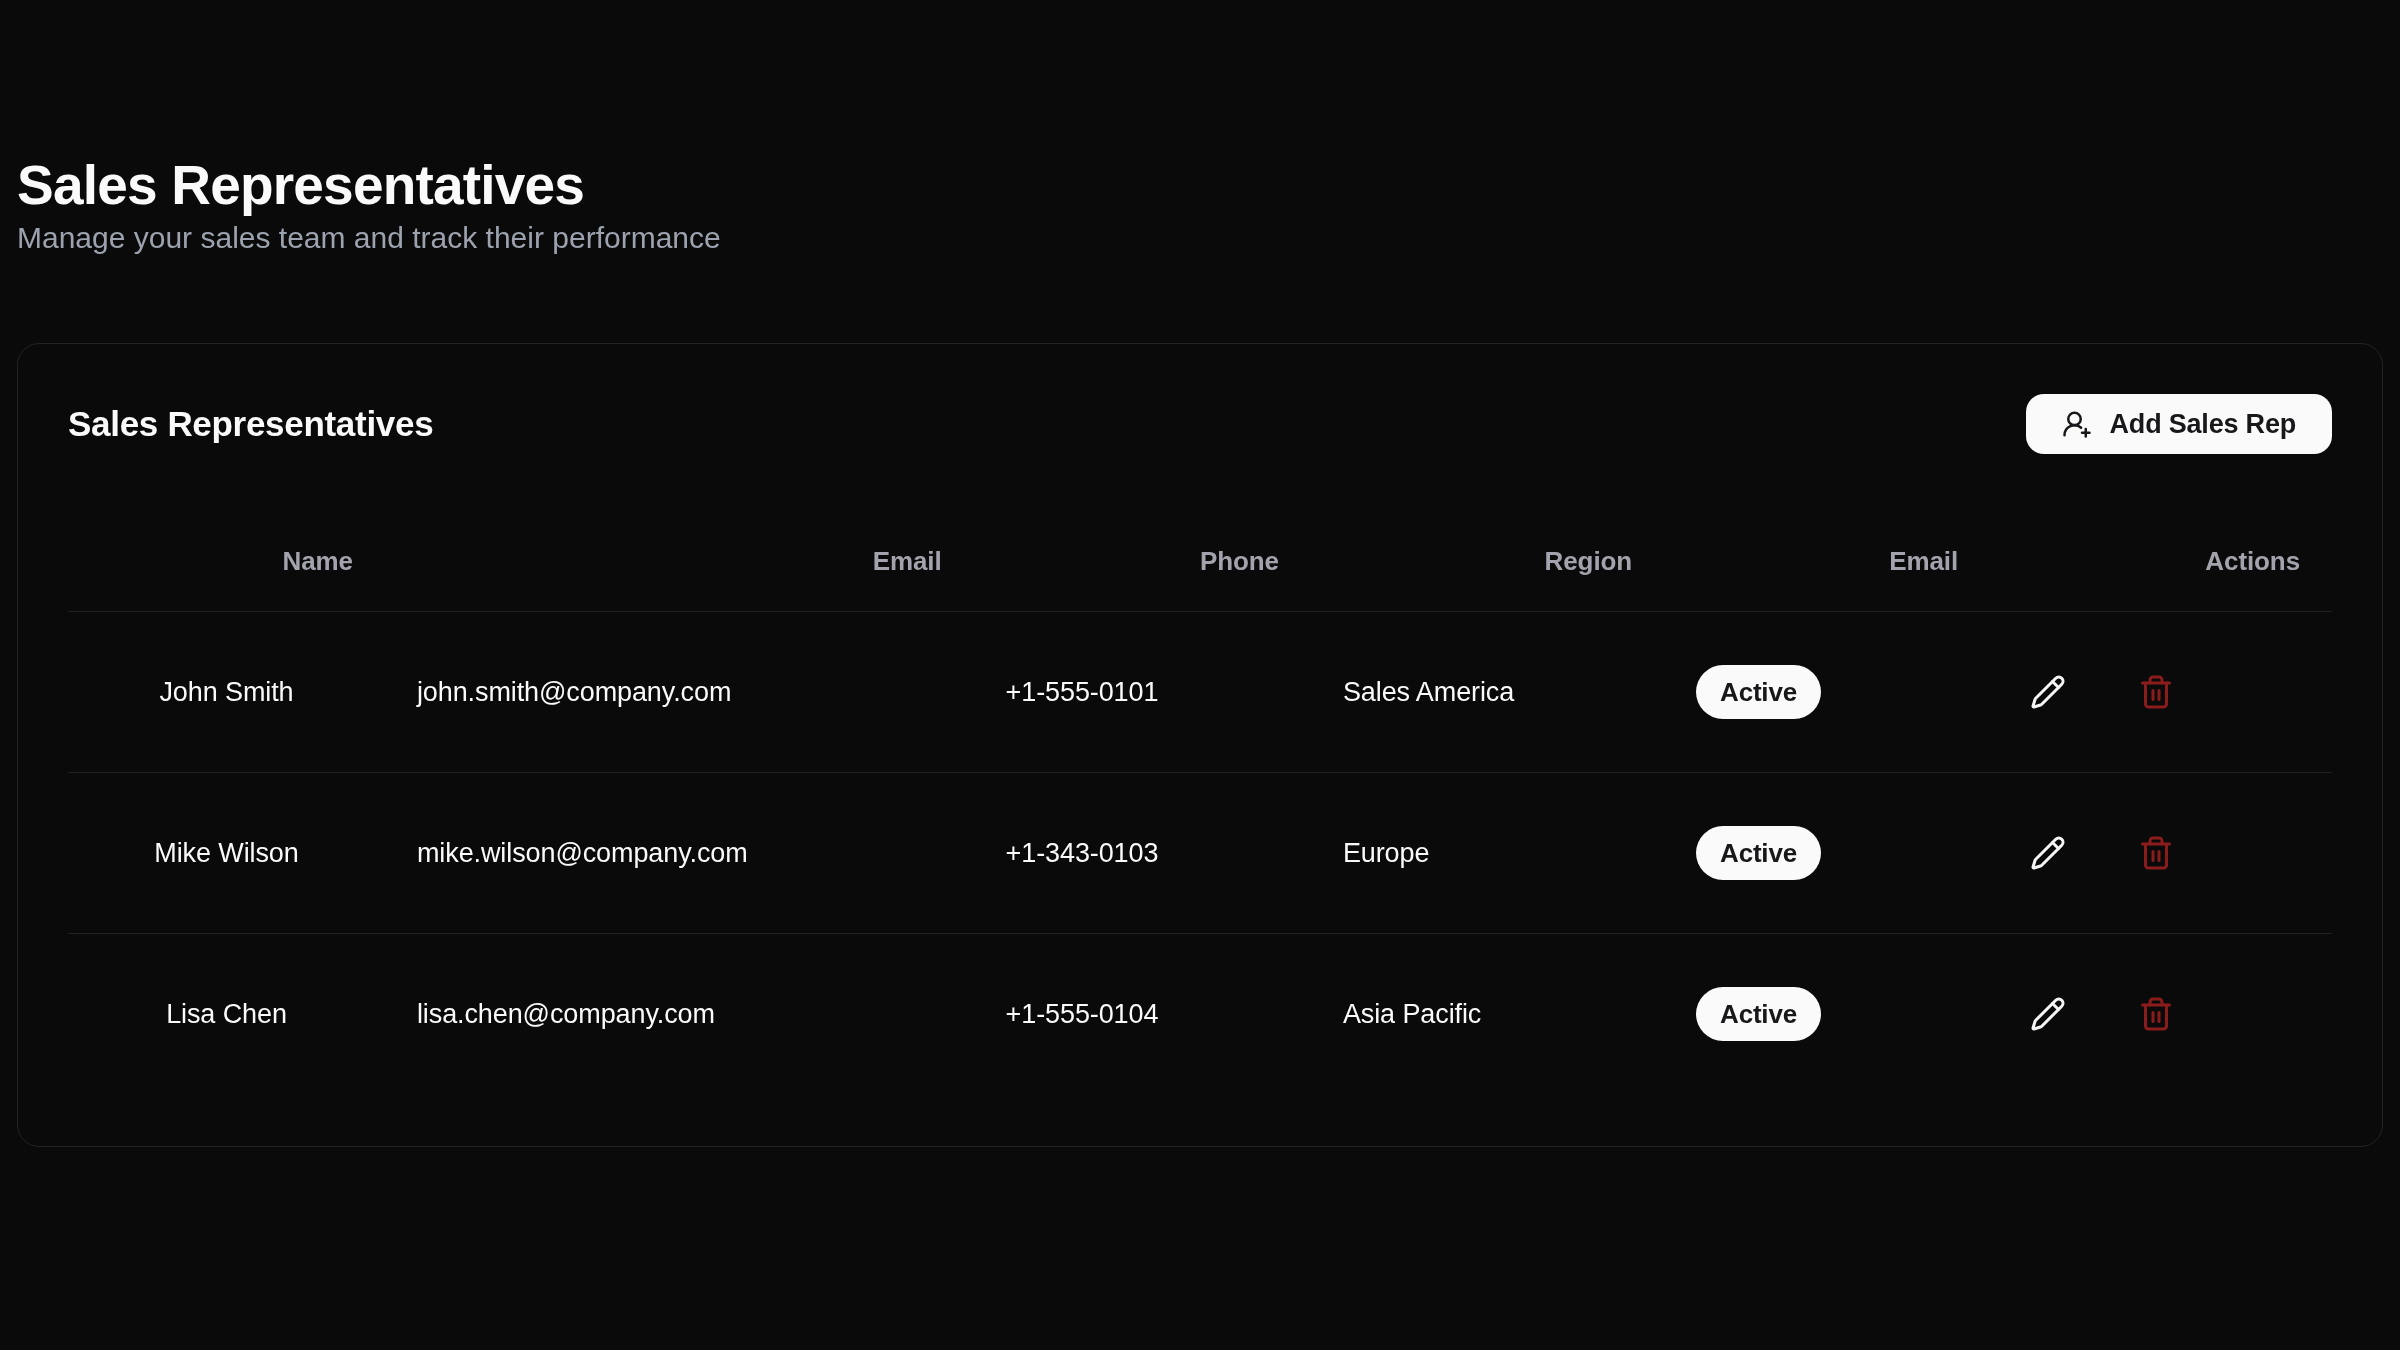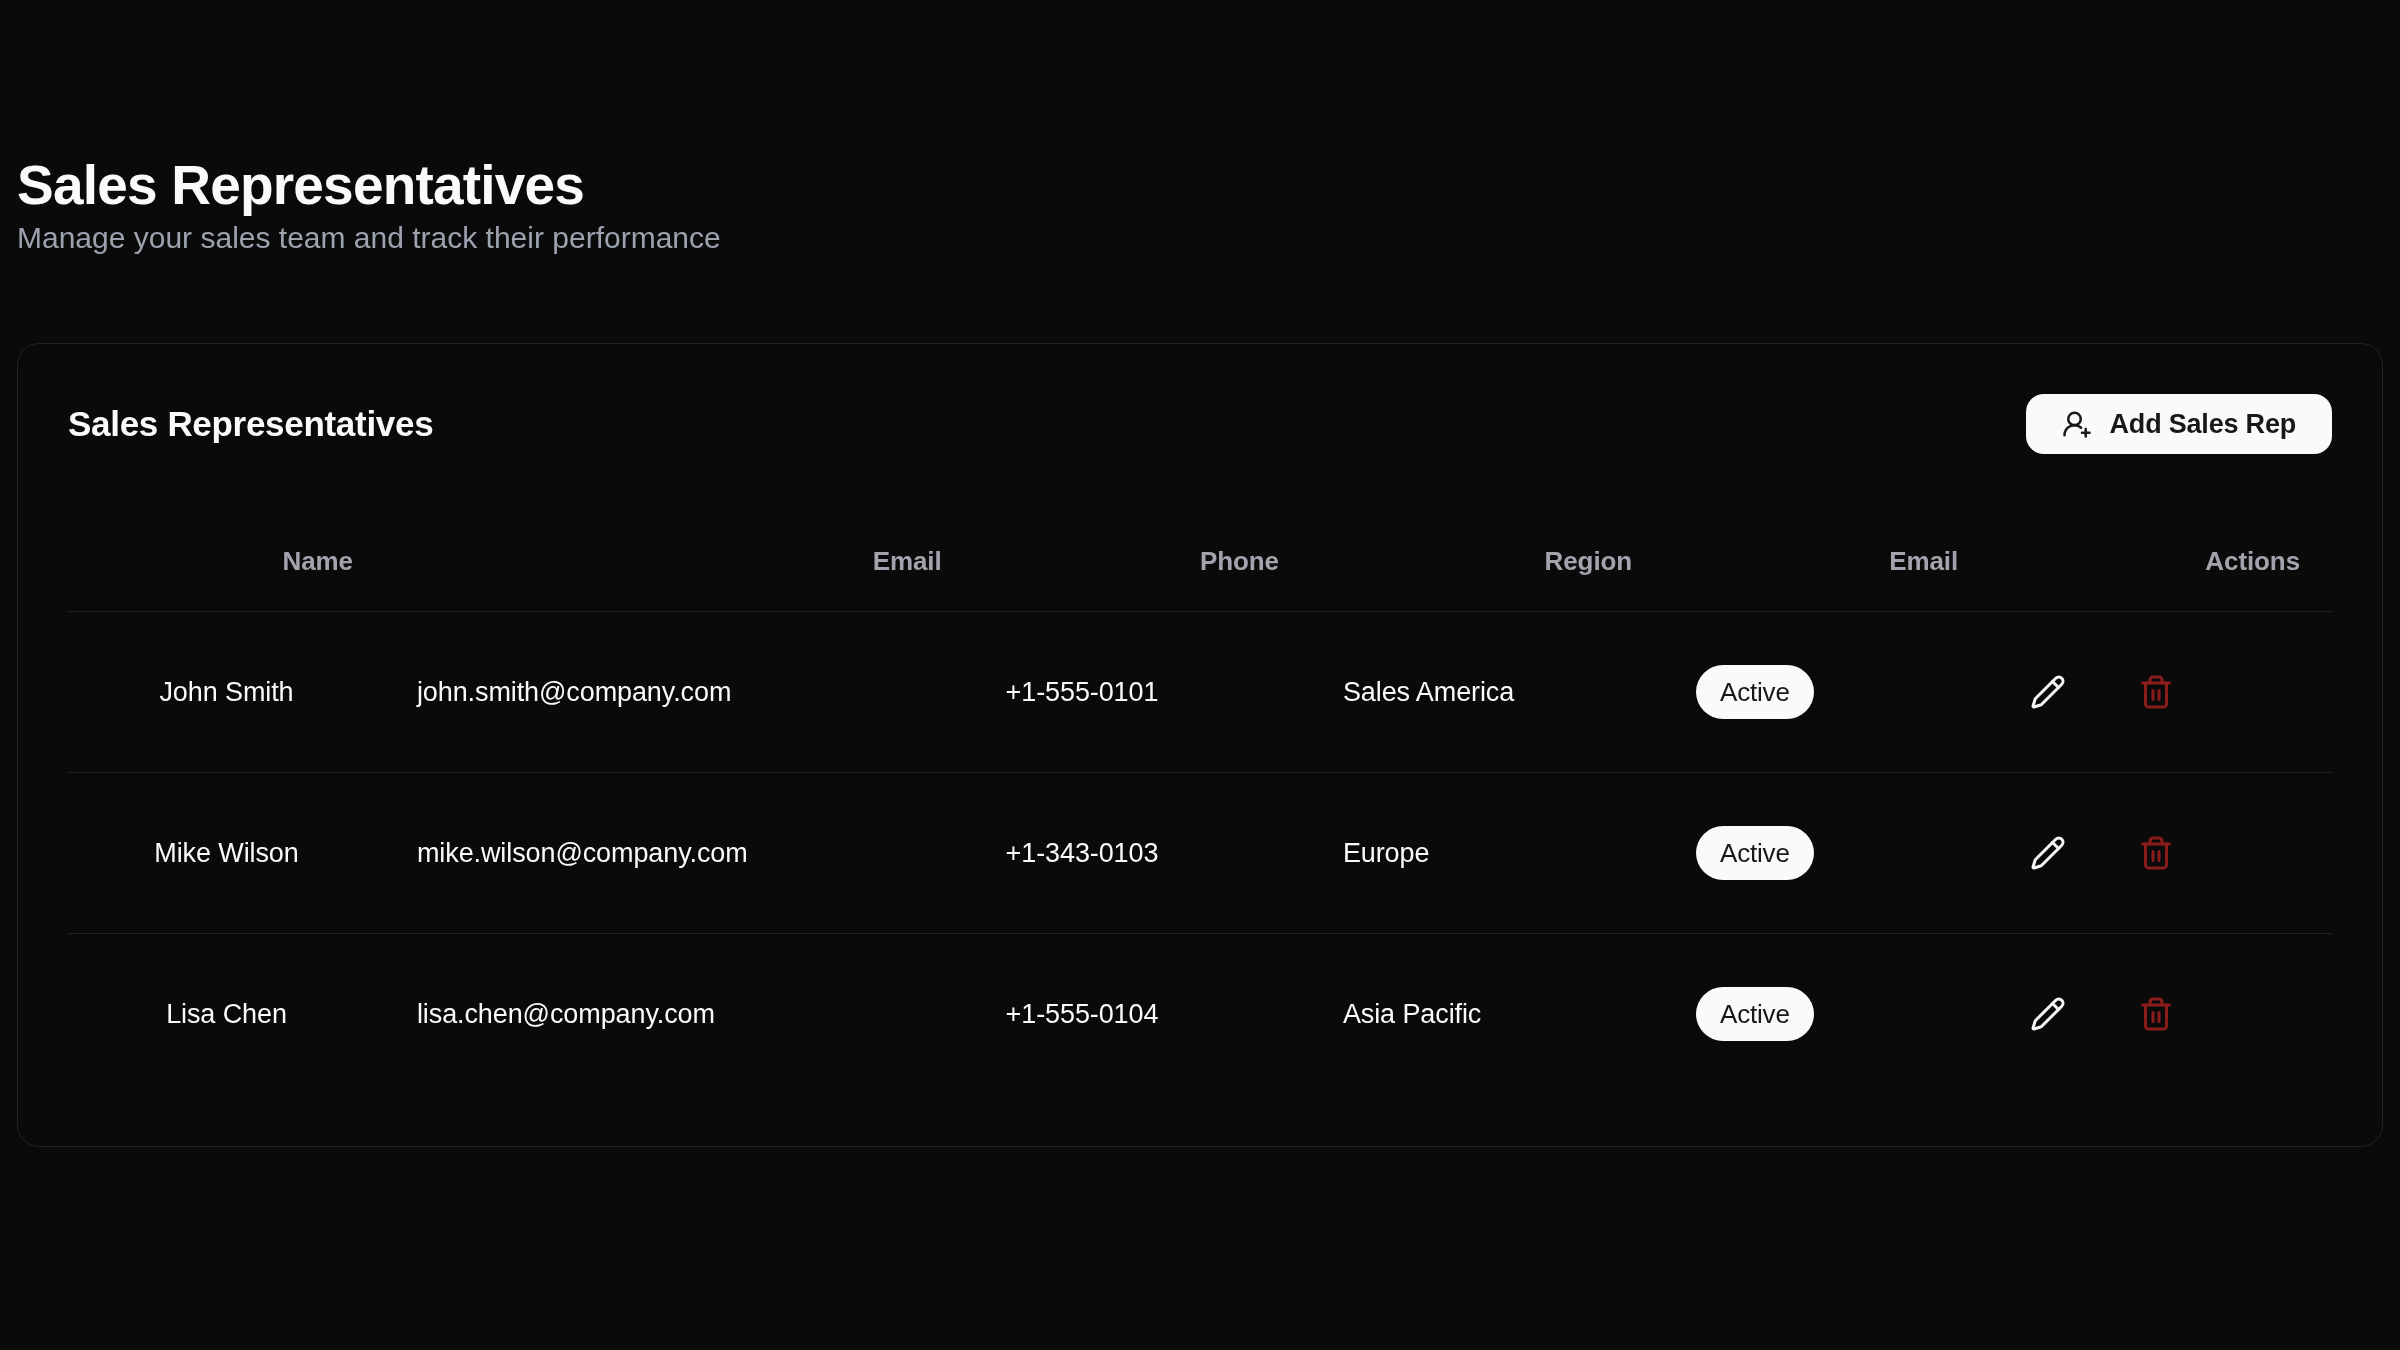--- a/index.html
+++ b/index.html
@@ -82,21 +82,21 @@
     border-bottom:1.5px solid var(--row-border);
     vertical-align:middle;
   }
   tbody tr:last-child td{border-bottom:none;}
   td.cell-name{font-weight:500;text-align:center;}
   .badge{
     display:inline-flex;align-items:center;justify-content:center;
     height:54px;padding:0 24px;
     background:var(--badge-bg);color:var(--badge-text);
     border-radius:28px;
-    font-size:26px;font-weight:400;letter-spacing:-0.2px;
+    font-size:26px;font-weight:700;letter-spacing:-0.2px;
   }
   .actions-cell{white-space:nowrap;}
   .icon-button{
     display:inline-flex;align-items:center;justify-content:center;
     width:52px;height:52px;
     background:transparent;border:none;cursor:pointer;
     vertical-align:middle;
   }
   .icon-button + .icon-button{margin-left:48px;}
   .icon-button svg{width:36px;height:36px;}

